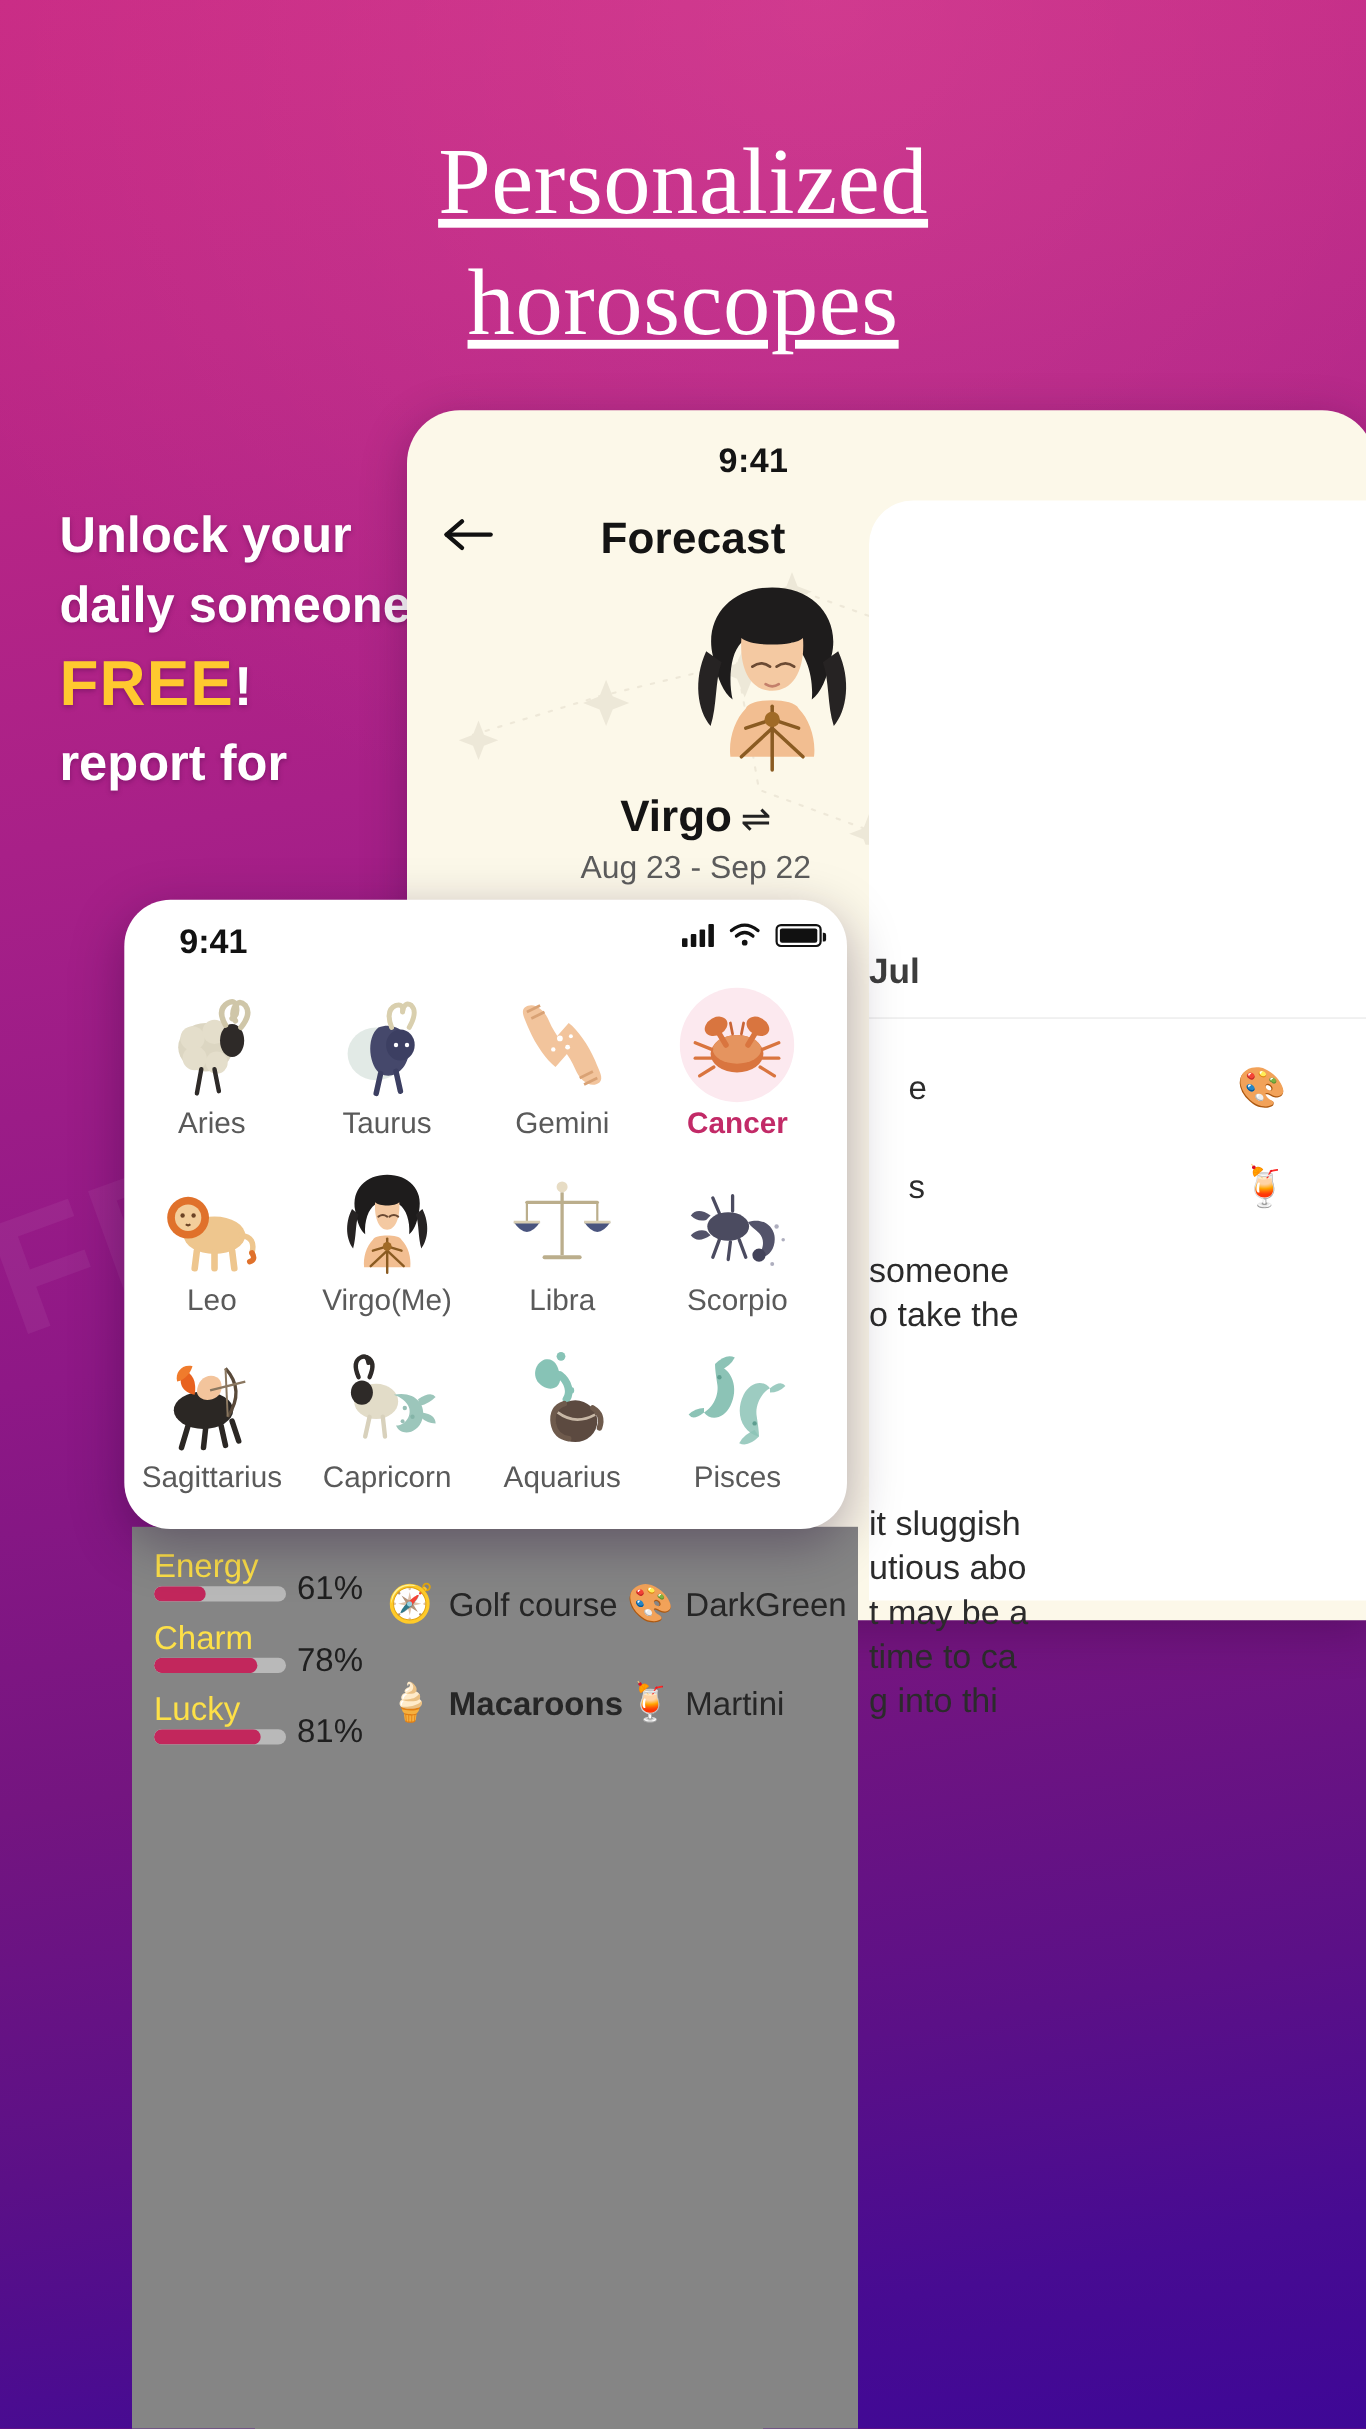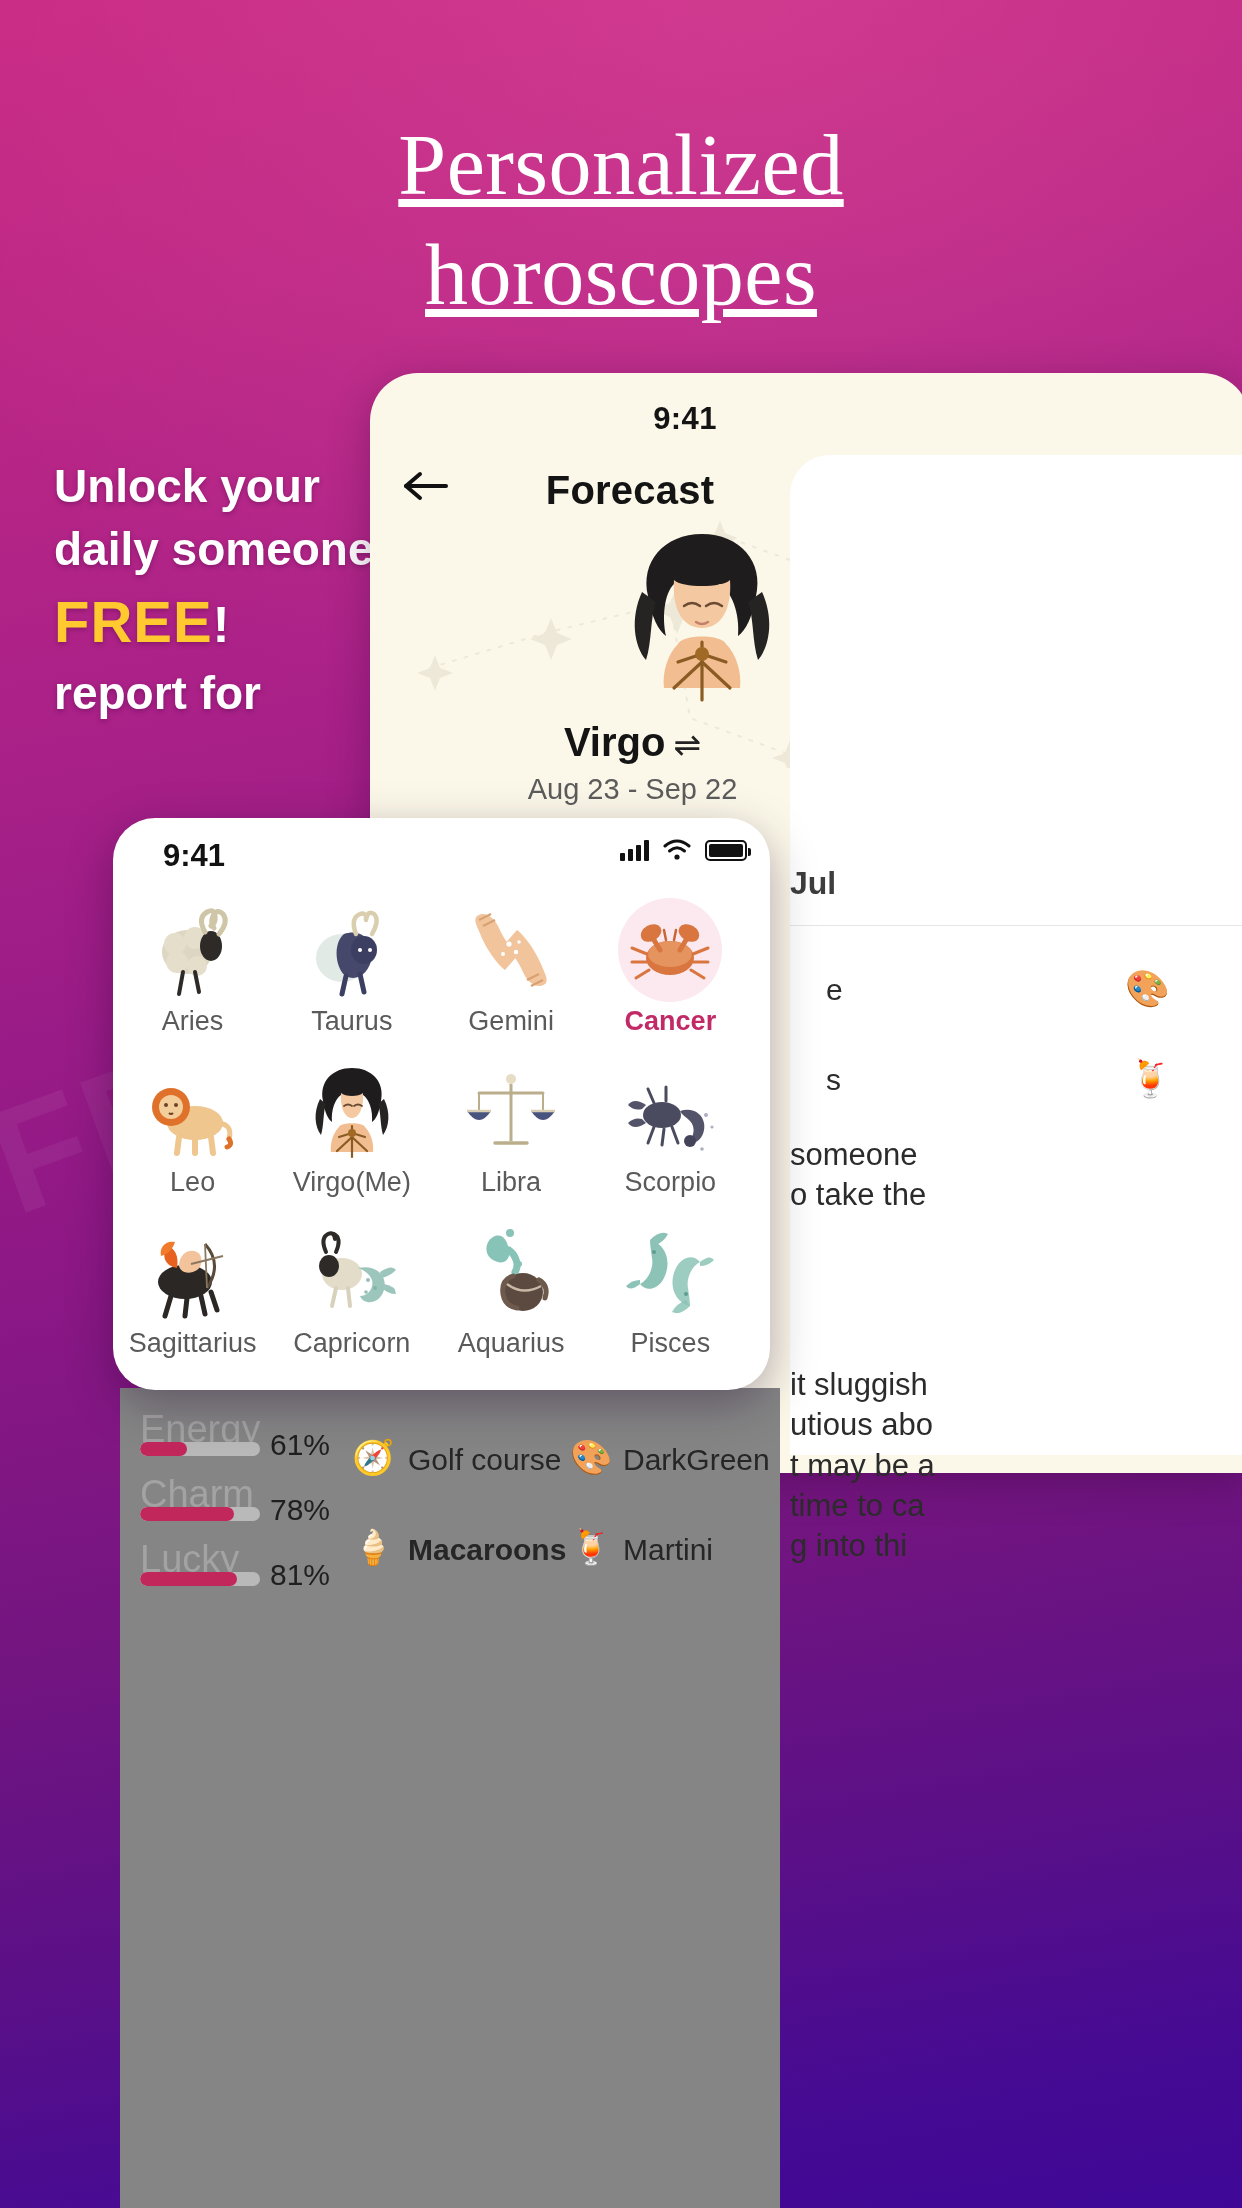--- a/index.html
+++ b/index.html
@@ -130,21 +130,21 @@
   #fc-body2 {
     position:absolute; left:790px; top:1365px; width:470px;
     font-size:31px; line-height:1.30; color:#2B2B2B;
   }
 
   
   #dim-strip {
     position:absolute; left:120px; top:1388px; width:660px; height:820px;
     background:#858585;
   }
-  .stat-label { position:absolute; font-size:38px; color:#a3a3a3; }
+  .stat-label { position:absolute; font-size:30px; color:#fde047; }
   .stat-track {
     position:absolute; height:14px; width:120px;
     background:#B9B9B9; border-radius:8px; overflow:hidden;
   }
   .stat-fill { height:100%; background:#C2275C; border-radius:8px; }
   .stat-pct { position:absolute; font-size:30px; color:#1F1F1F; }
   .pill-top {
     position:absolute; left:265px; top:1378px; width:38px; height:12px;
     background:#B42050; border-radius:7px;
   }

